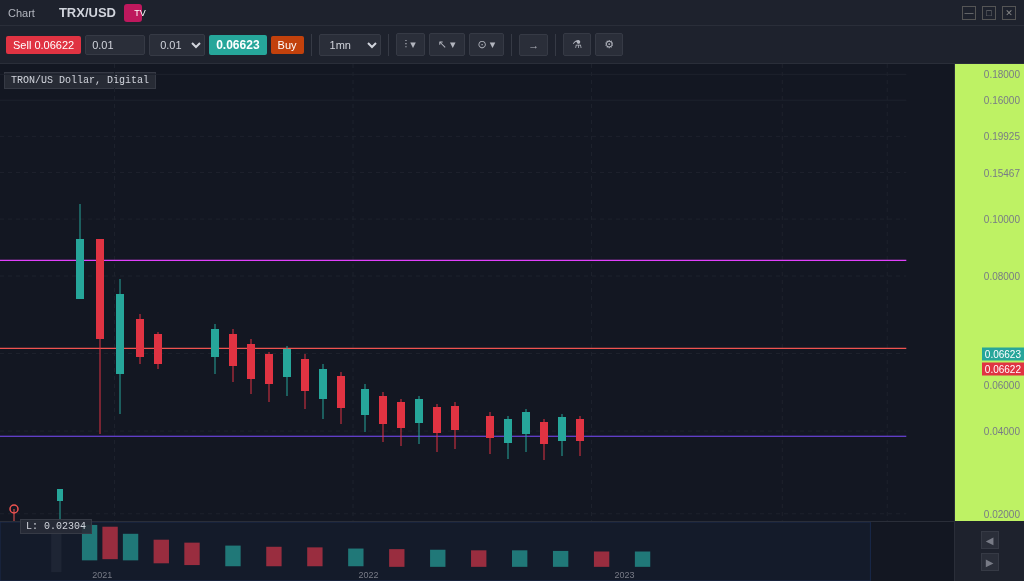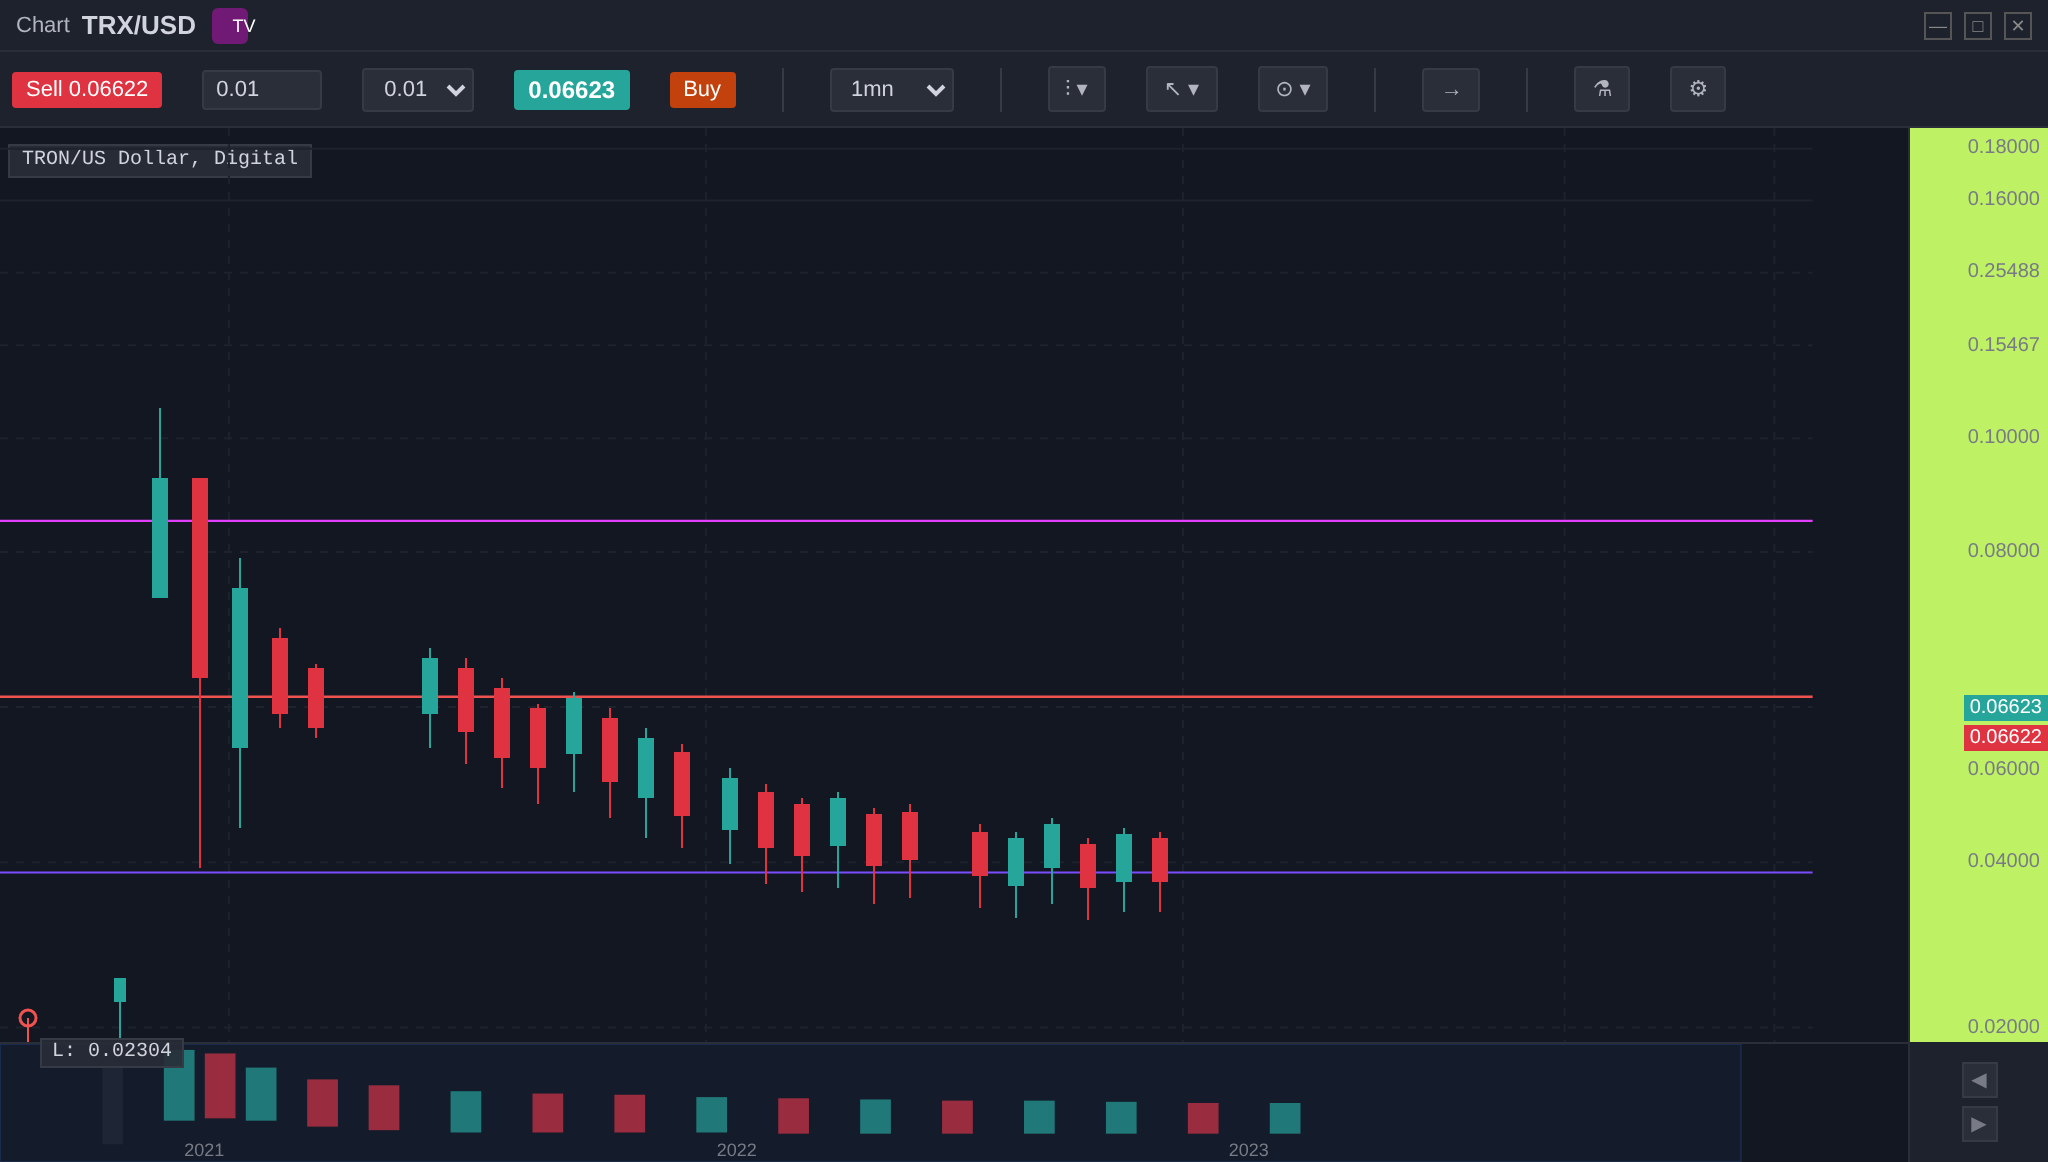--- a/index.html
+++ b/index.html
@@ -18,32 +18,32 @@
       align-items: center;
       background: #1e222d;
       height: 26px;
       padding: 0 8px;
       border-bottom: 1px solid #2a2e39;
       user-select: none;
     }
     #titlebar-chart-label {
       color: #b2b5be;
       font-size: 11px;
-      margin-right: 6px;
+      margin-right: 24px;
     }
     #titlebar-symbol {
       color: #d1d4dc;
       font-size: 13px;
       font-weight: bold;
       margin-right: 8px;
     }
     #titlebar-icon {
       width: 18px;
       height: 18px;
-      background: #701a75;
+      background: #be185d;
       border-radius: 3px;
       display: flex; align-items: center; justify-content: center;
       font-size: 9px; color: white;
       margin-right: auto;
       padding-left: 14px;
     }
     #titlebar-controls {
       display: flex; gap: 6px;
     }
     .win-btn {
@@ -53,21 +53,21 @@
       font-size: 9px; color: #888; cursor: pointer;
     }
     
     #toolbar {
       display: flex;
       align-items: center;
       background: #1e222d;
       height: 38px;
       padding: 0 6px;
       border-bottom: 1px solid #2a2e39;
-      gap: 20px;
+      gap: 4px;
     }
     .sell-btn {
       background: #e03342;
       color: white;
       border: none;
       padding: 3px 7px;
       font-size: 11px;
       cursor: pointer;
       border-radius: 2px;
     }
@@ -452,21 +452,21 @@
       <span class="time-label" style="left:62%">2023</span>
       <span class="time-label" style="left:82%">2024</span>
       <span class="time-label" style="left:93%">2025</span>
     </div>
 
   </div>
 
   <div id="price-scale">
     <span class="price-label" style="top:2%">0.18000</span>
     <span class="price-label" style="top:7%">0.16000</span>
-    <span class="price-label" style="top:14%">0.25488</span>
+    <span class="price-label" style="top:14%">0.19925</span>
     <span class="price-label" style="top:21%">0.15467</span>
     <span class="price-label" style="top:30%">0.10000</span>
     <span class="price-label" style="top:41%">0.08000</span>
     <span class="price-label-ask" style="top:56%; right:0;">
       <span>0.06623</span>
     </span>
     <span class="price-label-bid" style="top:59%; right:0;">
       <span>0.06622</span>
     </span>
     <span class="price-label" style="top:62%">0.06000</span>

